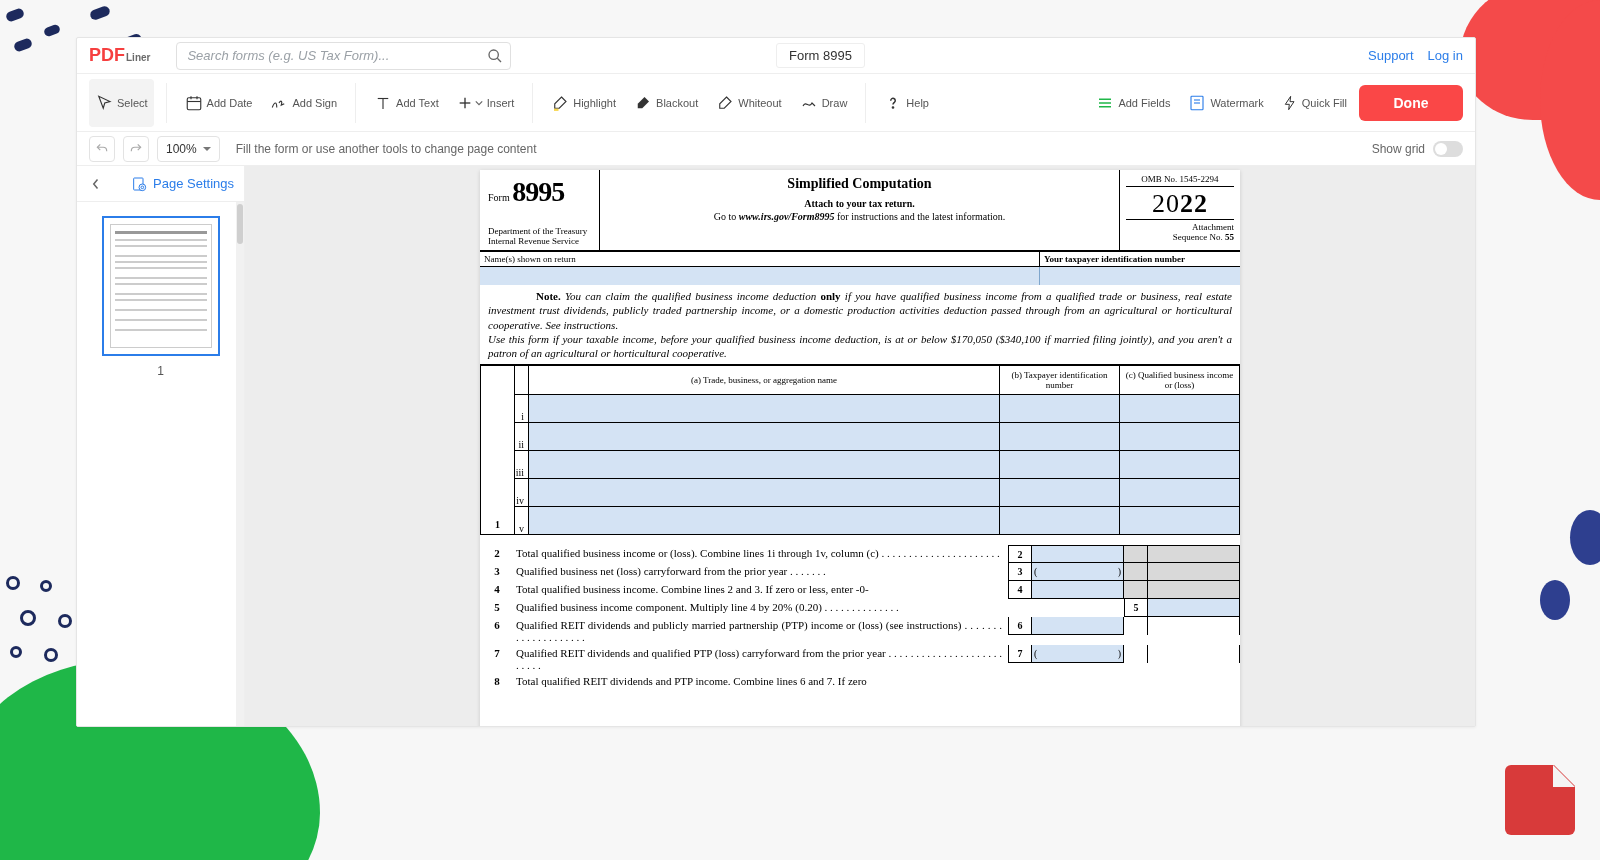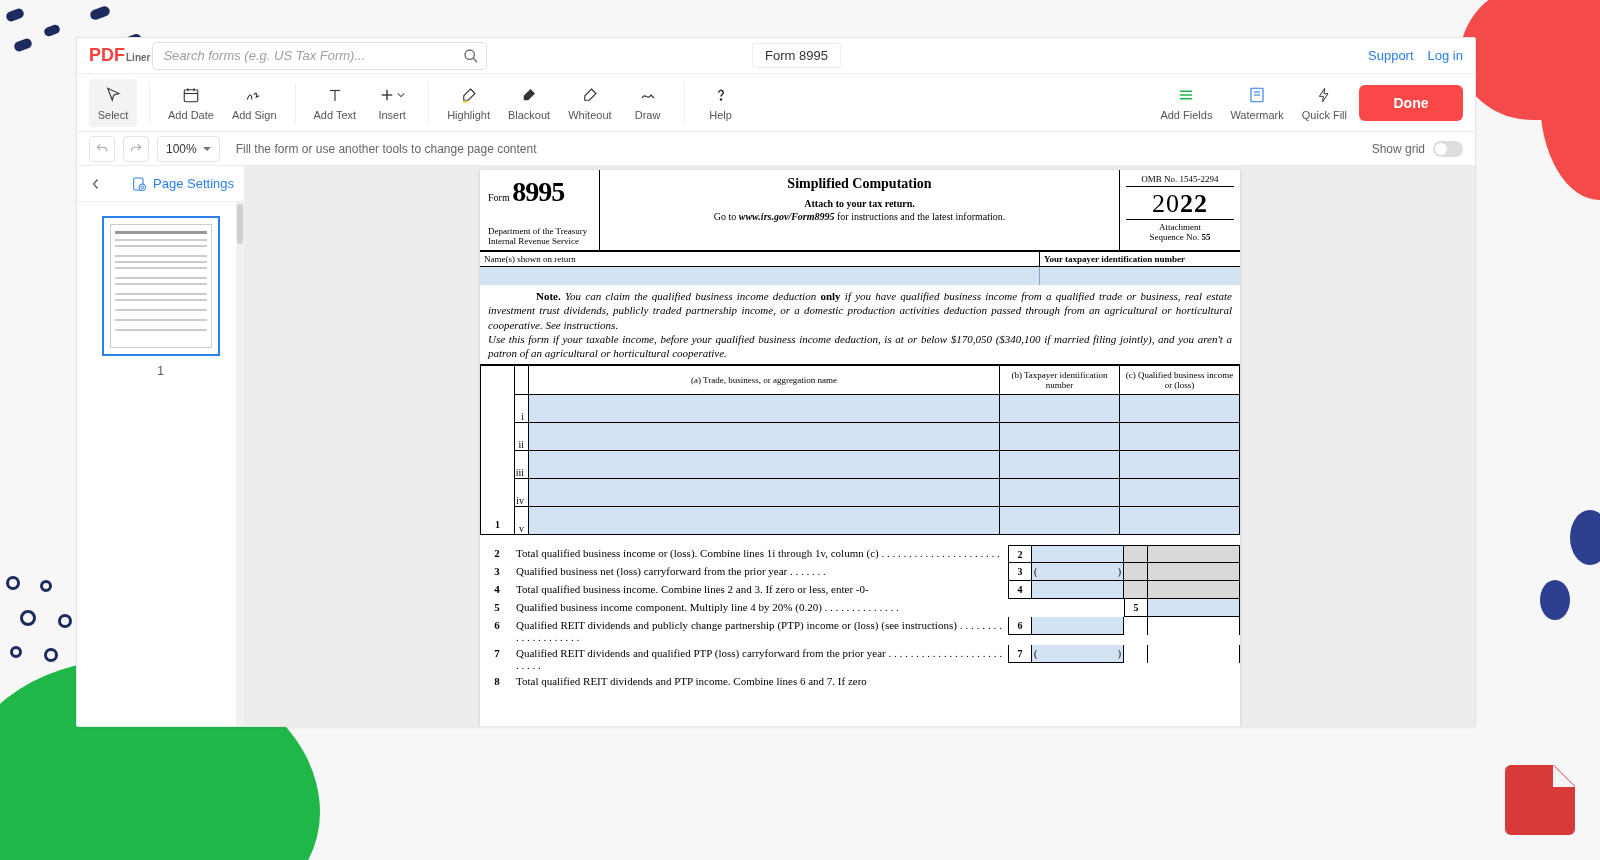--- a/index.html
+++ b/index.html
@@ -18,34 +18,34 @@
   .blob-dots-bl { bottom: 150px; left: 0; width: 100px; height: 140px; }
   .dot { position: absolute; background: #1d2a5d; border-radius: 50%; }
   .pdf-corner { position:absolute; right:25px; bottom:25px; width:70px; height:70px; z-index:1; }
   .pdf-corner-shape { width:100%; height:100%; background:#d83a3a; clip-path: polygon(0 0, 70% 0, 100% 30%, 100% 100%, 0 100%); border-radius:6px; position:relative; }
   .pdf-corner-shape::after { content:""; position:absolute; top:0; right:0; width:22px; height:22px; background:#f4f4f4; clip-path: polygon(0 0, 100% 100%, 0 100%); }
 
   
   .app { position: absolute; top: 37px; left: 76px; width: 1400px; height: 690px; background: #fff; border: 1px solid #e5e5e5; border-radius: 2px; display: flex; flex-direction: column; z-index: 5; box-shadow: 0 1px 3px rgba(0,0,0,0.05); }
   
   
-  .topbar { display:flex; align-items:center; height:36px; padding:0 12px; border-bottom:1px solid #eee; gap:2px; }
+  .topbar { display:flex; align-items:center; height:36px; padding:0 12px; border-bottom:1px solid #eee; gap:26px; }
   .logo { font-weight:700; font-size:18px; color:#f63f3f; display:flex; align-items:baseline; }
   .logo .liner { color:#6a6a6a; font-size:10px; font-weight:600; margin-left:1px; }
   .search-wrap { position:relative; width:335px; }
   .search-input { width:100%; height:28px; border:1px solid #e0e0e0; border-radius:4px; padding:0 34px 0 10px; font-size:13px; color:#333; }
   .search-input::placeholder { color:#9aa0a6; font-style: italic; }
   .search-icn { position:absolute; right:8px; top:6px; color:#666; }
   .doc-title { margin:0 auto; font-size:13px; color:#333; padding:4px 12px; background:#fff; border:1px solid #eee; border-radius:3px; }
   .top-links { margin-left:auto; display:flex; gap:14px; font-size:13px; }
   .top-links a { color:#2b7de9; text-decoration:none; }
 
   
   .toolbar { display:flex; align-items:center; height:58px; padding:0 12px; border-bottom:1px solid #eee; gap:6px; }
-  .tool { display:flex; flex-direction:column; align-items:center; justify-content:center; gap:4px; min-width:48px; height:48px; font-size:11px; color:#555; cursor:pointer; border-radius:4px; padding:0 6px; }
+  .tool { display:flex; align-items:center; justify-content:center; gap:4px; min-width:48px; height:48px; font-size:11px; color:#555; cursor:pointer; border-radius:4px; padding:0 6px; }
   .tool.active { background:#f3f3f3; }
   .tool .ticon { height:20px; display:flex; align-items:center; justify-content:center; color:#333; }
   .tool-sep { width:1px; height:40px; background:#eee; margin:0 6px; }
   .toolbar-right { margin-left:auto; display:flex; align-items:center; gap:6px; }
   .done-btn { background:#fa4747; color:#fff; font-weight:600; border:none; border-radius:6px; width:104px; height:36px; font-size:14px; cursor:pointer; }
 
   
   .secbar { display:flex; align-items:center; height:34px; padding:0 12px; border-bottom:1px solid #eee; gap:8px; font-size:12px; color:#666; }
   .iconbtn { width:26px; height:26px; border:1px solid #e3e3e3; border-radius:4px; display:flex; align-items:center; justify-content:center; color:#888; cursor:pointer; background:#fff; }
   .zoom-sel { height:26px; border:1px solid #e3e3e3; border-radius:4px; padding:0 22px 0 8px; font-size:12px; color:#333; background:#fff; position:relative; display:flex; align-items:center; }
@@ -78,21 +78,21 @@
   .fh-left .fno b { font-size:28px; font-weight:900; letter-spacing:-1px; }
   .fh-mid { flex:1; text-align:center; padding:4px 6px 4px; border-right:1px solid #000; }
   .fh-mid h1 { font-size:16px; font-weight:700; margin-top:2px; }
   .fh-mid h2 { font-size:14px; font-weight:700; margin-top:2px; }
   .fh-mid .attach { font-size:10px; font-weight:700; margin-top:6px; }
   .fh-mid .goto { font-size:10px; margin-top:2px; }
   .fh-right { width:120px; padding:4px 6px; font-size:9px; text-align:center; }
   .fh-right .omb { border-bottom:1px solid #000; padding-bottom:2px; }
   .fh-right .year { font-size:26px; font-weight:400; letter-spacing:1px; padding:2px 0 0; }
   .fh-right .year b { font-weight:900; }
-  .fh-right .seq { border-top:1px solid #000; padding-top:2px; text-align:center; }
+  .fh-right .seq { border-top:1px solid #000; padding-top:2px; text-align:right; }
 
   .namerow { display:flex; border-bottom:1px solid #000; font-size:9px; }
   .namerow .nl { flex:1; padding:2px 4px; border-right:1px solid #000; }
   .namerow .nr { width:200px; padding:2px 4px; font-weight:700; }
   .field-row { display:flex; }
   .field-row .f { background:#d4e3f4; border-right:1px solid #7fa6cc; height:18px; }
 
   .note { font-size:11px; padding:4px 8px; font-style:italic; border-bottom:1px solid #000; text-align:justify; line-height:1.3; }
   .note b { font-style:normal; font-weight:700;margin-left:48px; }
   .note .only { font-style:normal; font-weight:700; }
@@ -480,21 +480,21 @@
 
           <div class="lr">
             <div class="ln">5</div>
             <div class="lt">Qualified business income component. Multiply line 4 by 20% (0.20)    .    .    .    .    .    .    .    .    .    .    .    .    .    .</div>
             <div class="boxcol">5</div>
             <div class="valcol blue"></div>
           </div>
 
           <div class="lr">
             <div class="ln">6</div>
-            <div class="lt">Qualified REIT dividends and publicly change partnership (PTP) income or (loss) (see instructions)    .    .    .    .    .    .    .    .    .    .    .    .    .    .    .    .    .    .    .    .</div>
+            <div class="lt">Qualified REIT dividends and publicly married partnership (PTP) income or (loss) (see instructions)    .    .    .    .    .    .    .    .    .    .    .    .    .    .    .    .    .    .    .    .</div>
             <div class="boxcol">6</div>
             <div class="valcol blue"></div>
             <div class="boxcol" style="border-left:none;border-bottom:none"></div>
             <div class="valcol" style="border-bottom:none"></div>
           </div>
 
           <div class="lr">
             <div class="ln">7</div>
             <div class="lt">Qualified REIT dividends and qualified PTP (loss) carryforward from the prior year .    .    .    .    .    .    .    .    .    .    .    .    .    .    .    .    .    .    .    .    .    .    .    .    .    .</div>
             <div class="boxcol">7</div>

